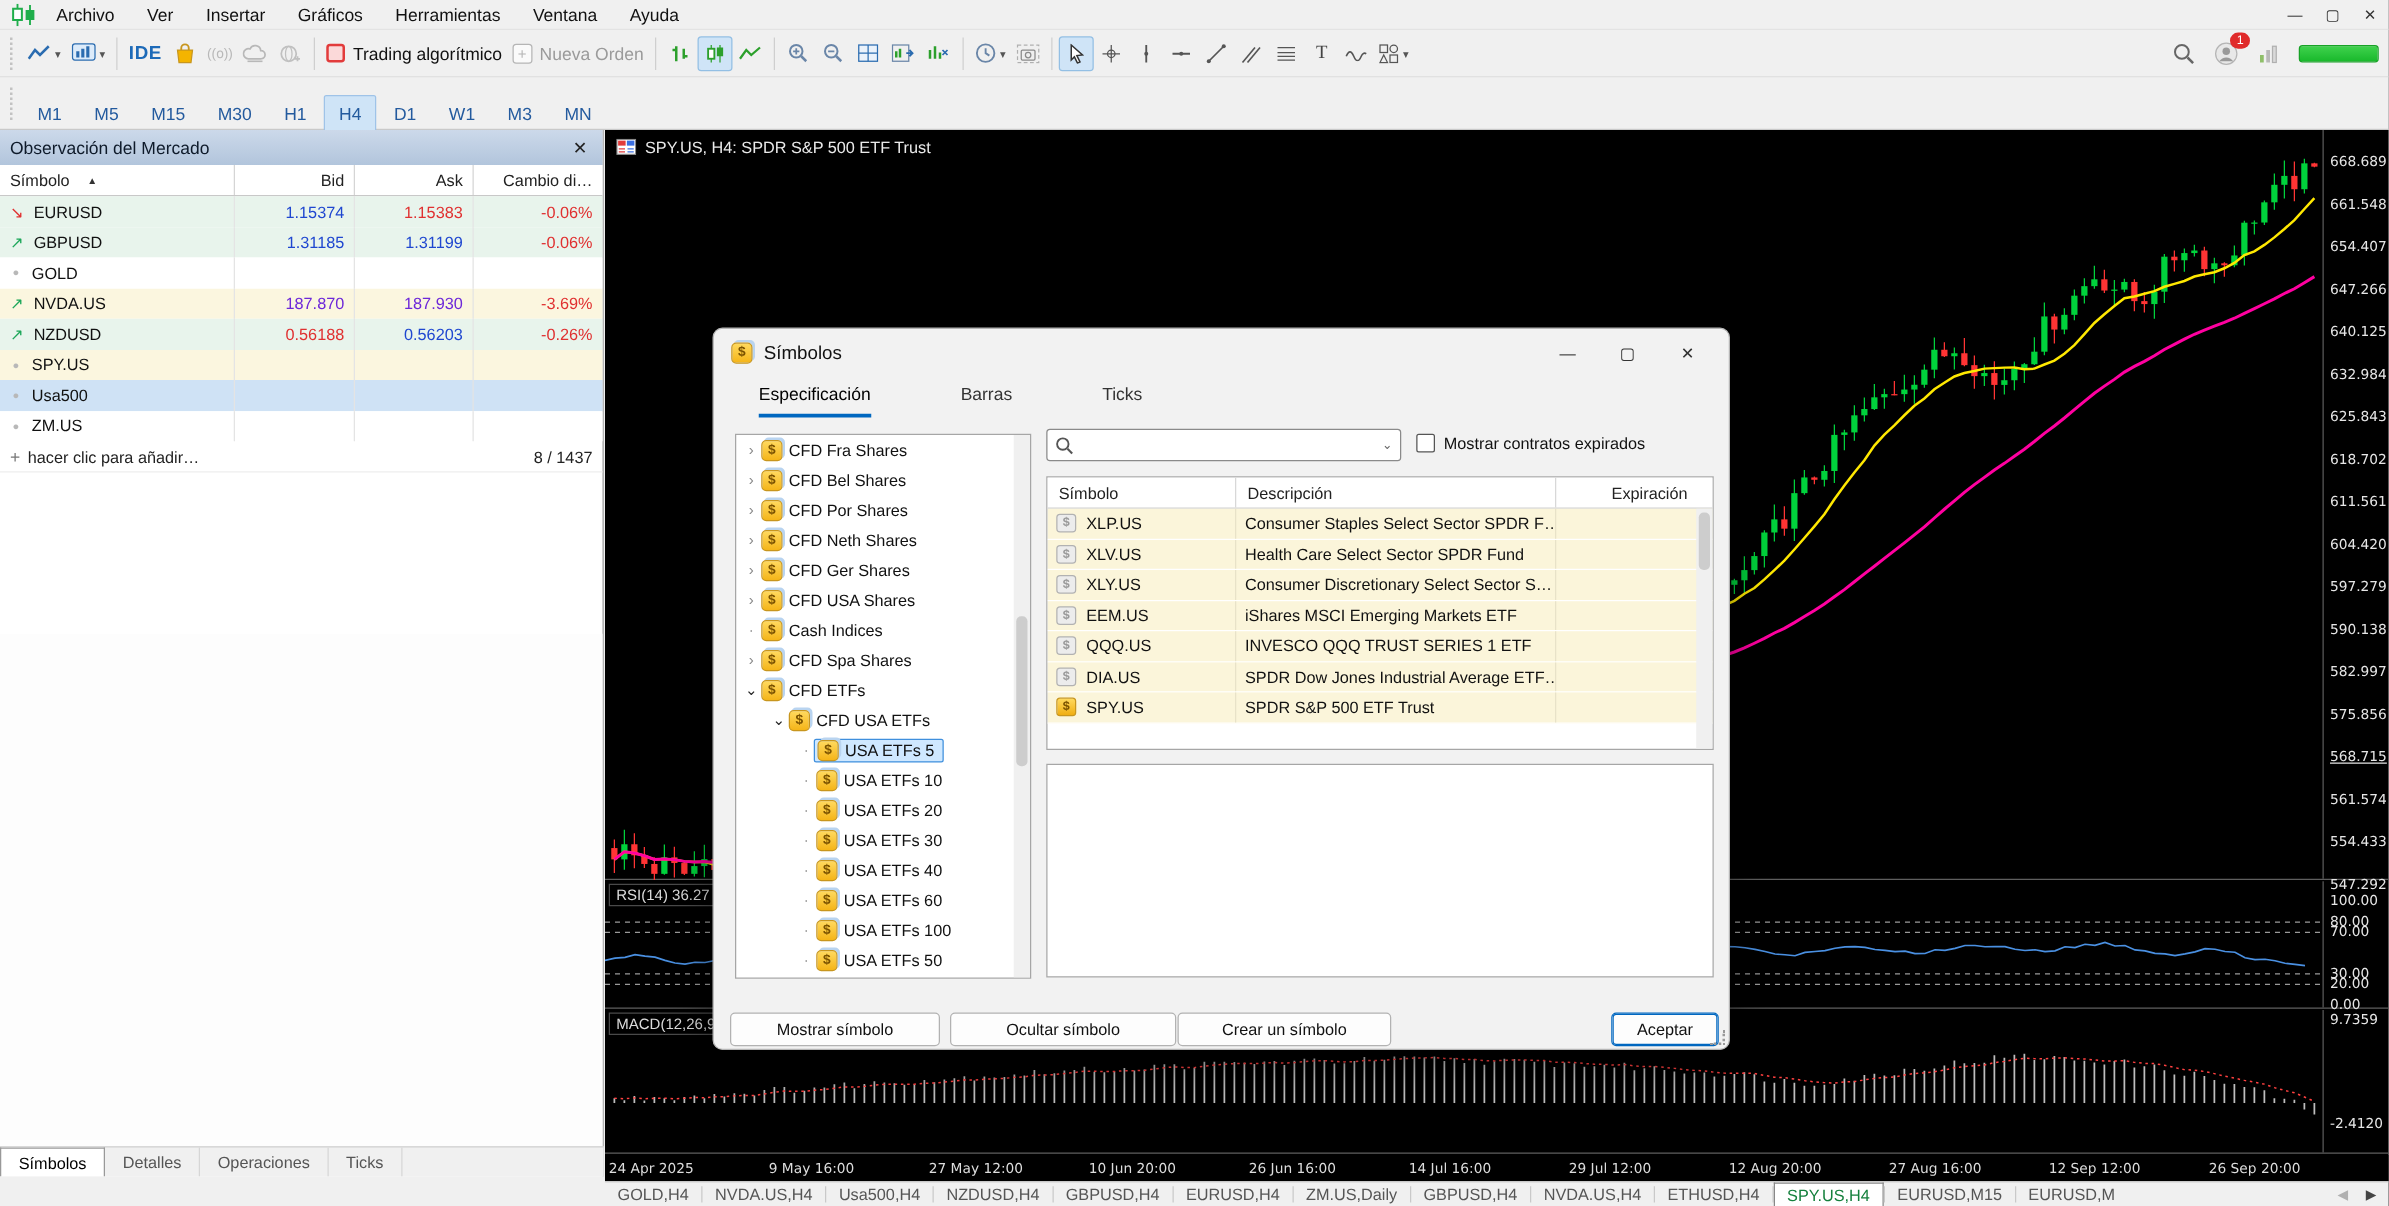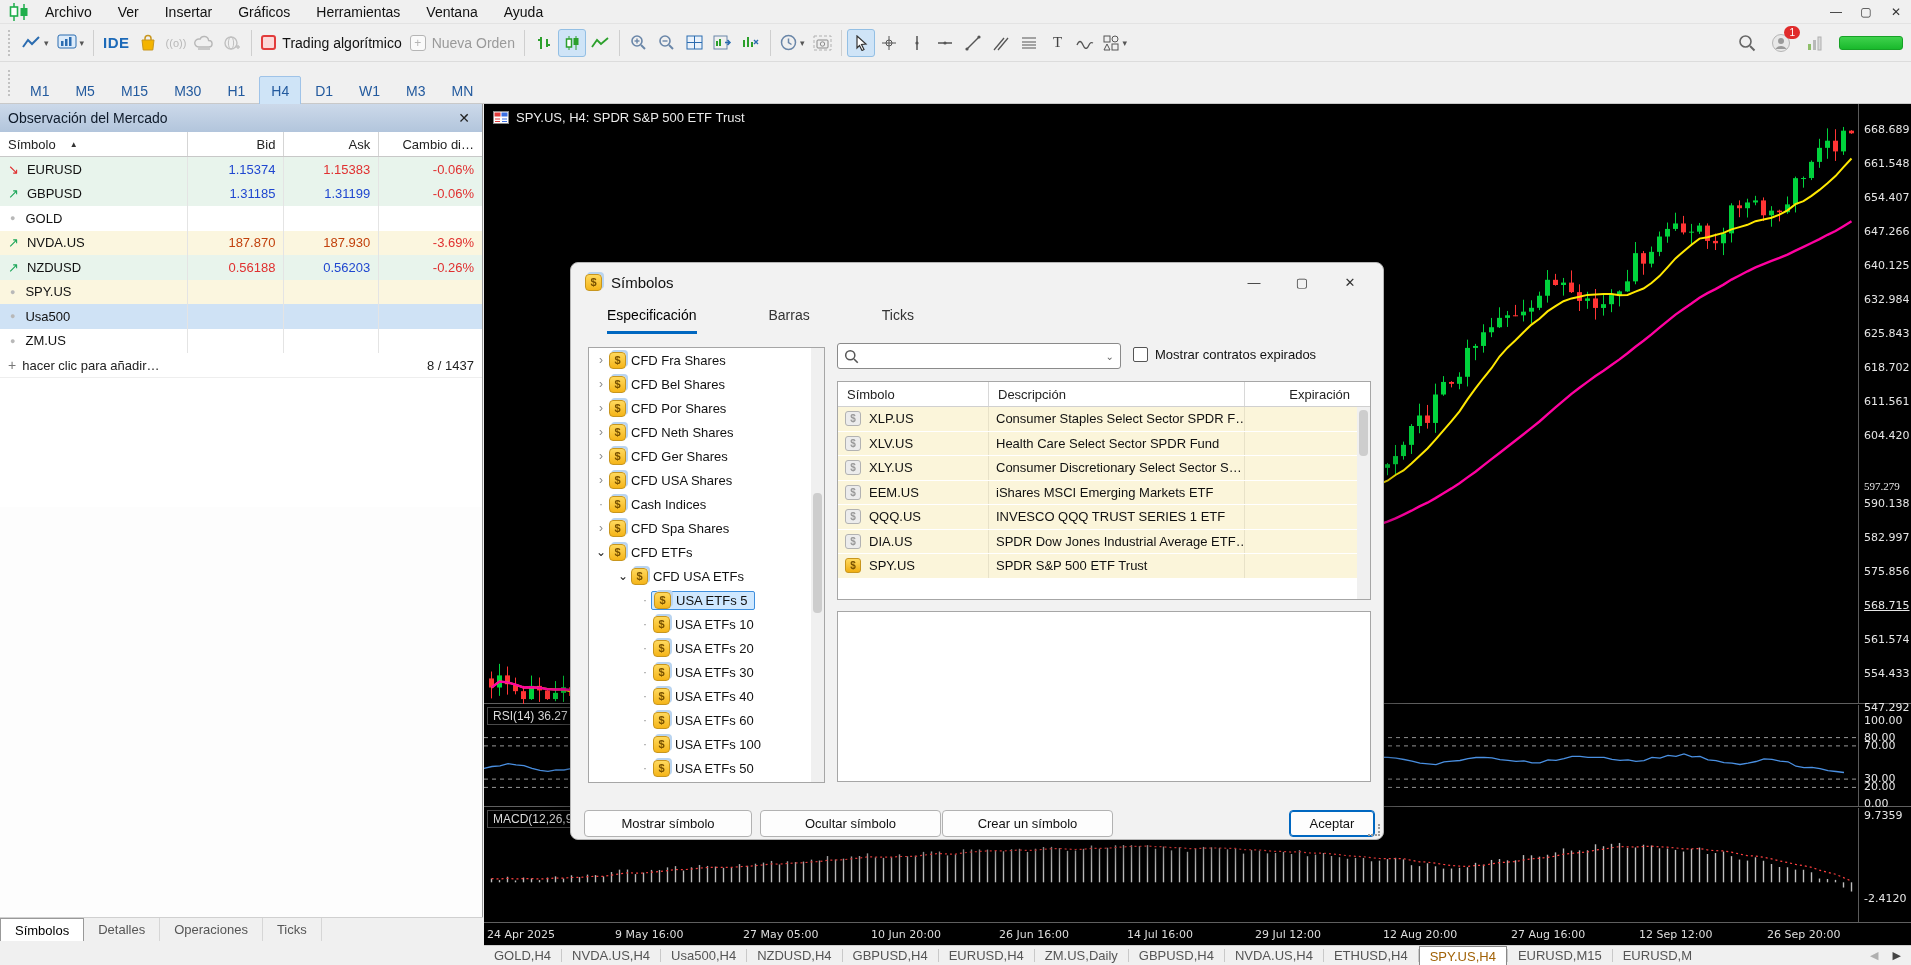--- a/index.html
+++ b/index.html
@@ -52,21 +52,21 @@
   .c-chg{width:103px;justify-content:flex-end;border-right:none;}
   .bg-green{background:#e8f4ec;}
   .bg-cream{background:#fbf6df;}
   .bg-white{background:#ffffff;}
   .bg-selected{background:#cfe2f5;}
   .tr-up{color:#1da75a;font-size:13px;margin-right:8px;}
   .tr-down{color:#e03030;font-size:13px;margin-right:8px;}
   .tr-none{color:#b8b8b8;font-size:9px;margin-right:10px;margin-left:2px;}
   .v-blue{color:#1f47d0;}
   .v-red{color:#e03030;}
-  .v-black{color:#c2410c;}
+  .v-black{color:#6d28d9;}
   #mw-addrow{height:25px;display:flex;align-items:center;font-size:13px;color:#222;padding:0 8px;border-bottom:1px solid #eee;}
   #mw-plus{color:#777;margin-right:6px;font-size:14px;}
   #mw-counter{margin-left:auto;color:#222;}
   #mw-filler{position:absolute;left:0;right:0;top:403px;bottom:24px;background:#fdfdfd;}
   #mw-tabs{position:absolute;left:0;bottom:0;width:483px;height:24px;background:#f0f0f0;display:flex;align-items:stretch;border-top:1px solid #d0d0d0;font-size:13px;color:#555;}
   .mw-tab{padding:0 14px;display:flex;align-items:center;border-right:1px solid #d6d6d6;}
   .mw-tab.active{background:#fff;color:#000;border-top:1px solid #999;border-right:1px solid #999;border-left:1px solid #999;}
 
   
   #chart{position:absolute;left:484px;top:104px;width:1427px;height:861px;background:#000;}
@@ -75,21 +75,21 @@
   #pane-rsi{top:601px;height:102px;border-bottom:1px solid #5f5f5f;}
   #pane-macd{top:704px;height:115px;border-bottom:1px solid #5f5f5f;}
   .axis{position:absolute;right:0;top:0;bottom:0;width:53px;border-left:1px solid #5a5a5a;}
   .ax-label{position:absolute;left:5px;font-size:11px;color:#e6e6e6;white-space:nowrap;font-family:"DejaVu Sans",sans-serif;}
   #chart-header{position:absolute;left:9px;top:6px;display:flex;align-items:center;gap:7px;font-size:13px;color:#eaeaea;}
   .ind-label{position:absolute;left:3px;top:2px;font-size:12px;color:#dcdcdc;border:1px solid #4a4a4a;background:rgba(0,0,0,.55);padding:1px 5px;}
   #time-axis{position:absolute;left:0;top:820px;width:1427px;height:21px;background:#000;}
   .t-label{position:absolute;top:4px;font-size:11px;color:#dddddd;white-space:nowrap;font-family:"DejaVu Sans",sans-serif;}
   #chart-tabs{position:absolute;left:0;top:841px;width:1427px;height:20px;background:#f0f0f0;display:flex;align-items:stretch;font-size:13px;color:#555;border-top:1px solid #cfcfcf;}
   .ch-tab{padding:0 10px;display:flex;align-items:center;white-space:nowrap;}
-  .ch-tab.active{background:#fff;color:#a16207;border:1px solid #888;border-bottom:none;}
+  .ch-tab.active{background:#fff;color:#15803d;border:1px solid #888;border-bottom:none;}
   .ch-tab-sep{width:1px;background:#c9c9c9;margin:3px 0;}
   #tab-arrows{margin-left:auto;display:flex;align-items:center;gap:14px;padding-right:10px;color:#444;font-size:11px;}
 
   
   #dialog{position:absolute;left:570px;top:262px;width:814px;height:578px;background:#f2f2f2;border:1px solid #b5b5b5;border-radius:8px;box-shadow:0 10px 34px rgba(0,0,0,.5);z-index:50;}
   #dlg-title{height:38px;display:flex;align-items:center;padding:0 14px;}
   #dlg-title-text{font-size:15px;color:#111;margin-left:9px;}
   #dlg-controls{margin-left:auto;display:flex;gap:26px;padding-right:8px;}
   .dlg-wbtn{font-size:13px;color:#333;width:22px;text-align:center;}
   #dlg-tabs{height:33px;display:flex;align-items:flex-end;padding-left:36px;gap:72px;}
@@ -843,21 +843,21 @@
             <div class="ax-label" style="top: 19px;">668.689</div>
             <div class="ax-label" style="top: 53px;">661.548</div>
             <div class="ax-label" style="top: 87px;">654.407</div>
             <div class="ax-label" style="top: 121px;">647.266</div>
             <div class="ax-label" style="top: 155px;">640.125</div>
             <div class="ax-label" style="top: 189px;">632.984</div>
             <div class="ax-label" style="top: 223px;">625.843</div>
             <div class="ax-label" style="top: 257px;">618.702</div>
             <div class="ax-label" style="top: 291px;">611.561</div>
             <div class="ax-label" style="top: 325px;">604.420</div>
-            <div class="ax-label" style="top: 376px; font-family: Liberation Serif, serif;">597.279</div>
+            <div class="ax-label" style="top: 359px;">597.279</div>
             <div class="ax-label" style="top: 393px;">590.138</div>
             <div class="ax-label" style="top: 427px;">582.997</div>
             <div class="ax-label" style="top: 461px;">575.856</div>
             <div class="ax-label" style="top: 495px; text-decoration: underline;">568.715</div>
             <div class="ax-label" style="top: 529px;">561.574</div>
             <div class="ax-label" style="top: 563px;">554.433</div>
             <div class="ax-label" style="top: 597px;">547.292</div>
           </div>
         </div>
       <div id="chart-header">
@@ -1071,21 +1071,21 @@
       <div class="axis">
         <div class="ax-label" style="top:1px;">9.7359</div>
         <div class="ax-label" style="top:84px;text-align:center;">-2.4120</div>
       </div>
       <div class="ind-label">MACD(12,26,9</div>
     </div>
     <div id="time-axis">
         <div id="time-labels">
           <div class="t-label" style="left: 3px;">24 Apr 2025</div>
           <div class="t-label" style="left: 131px;">9 May 16:00</div>
-          <div class="t-label" style="left: 259px;">27 May 05:00</div>
+          <div class="t-label" style="left: 259px;">27 May 12:00</div>
           <div class="t-label" style="left: 387px;">10 Jun 20:00</div>
           <div class="t-label" style="left: 515px;">26 Jun 16:00</div>
           <div class="t-label" style="left: 643px;">14 Jul 16:00</div>
           <div class="t-label" style="left: 771px;">29 Jul 12:00</div>
           <div class="t-label" style="left: 899px;">12 Aug 20:00</div>
           <div class="t-label" style="left: 1027px;">27 Aug 16:00</div>
           <div class="t-label" style="left: 1155px;">12 Sep 12:00</div>
           <div class="t-label" style="left: 1283px;">26 Sep 20:00</div>
         </div>
       </div>

